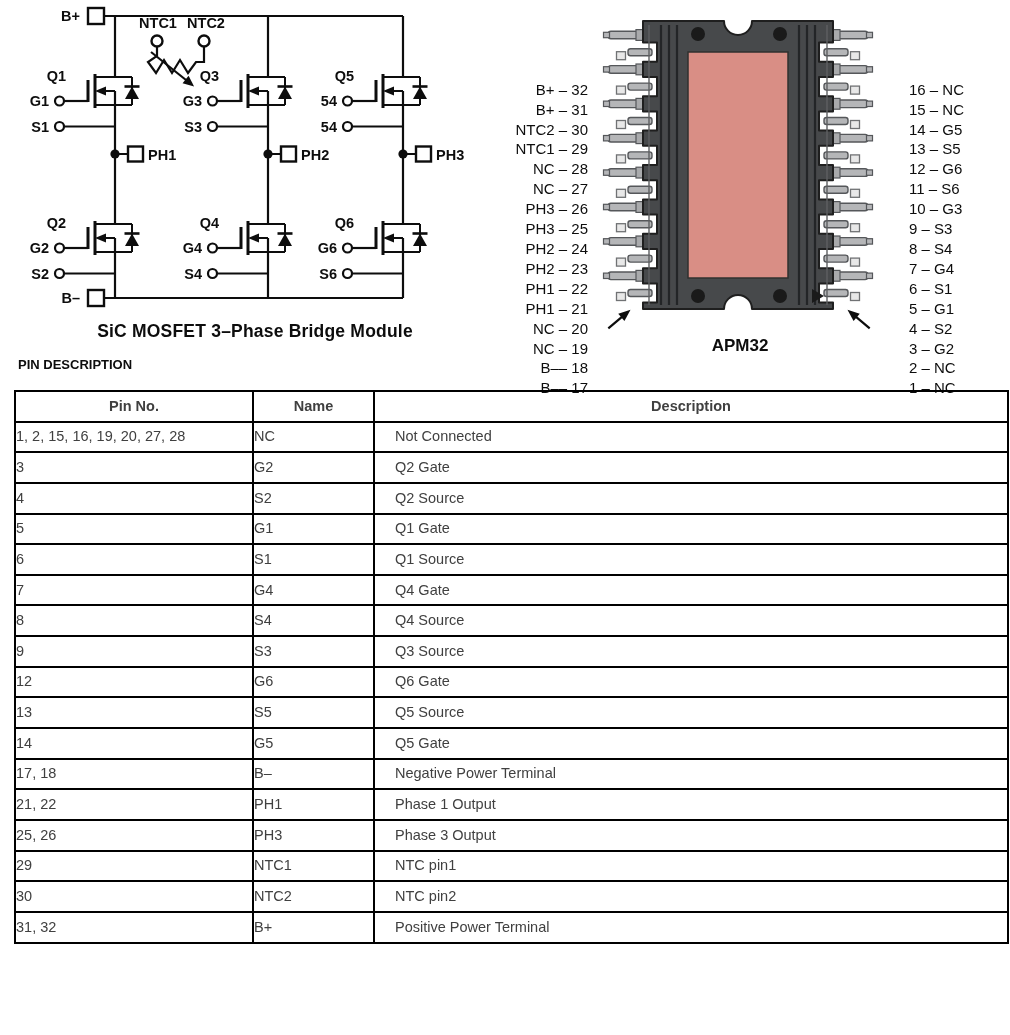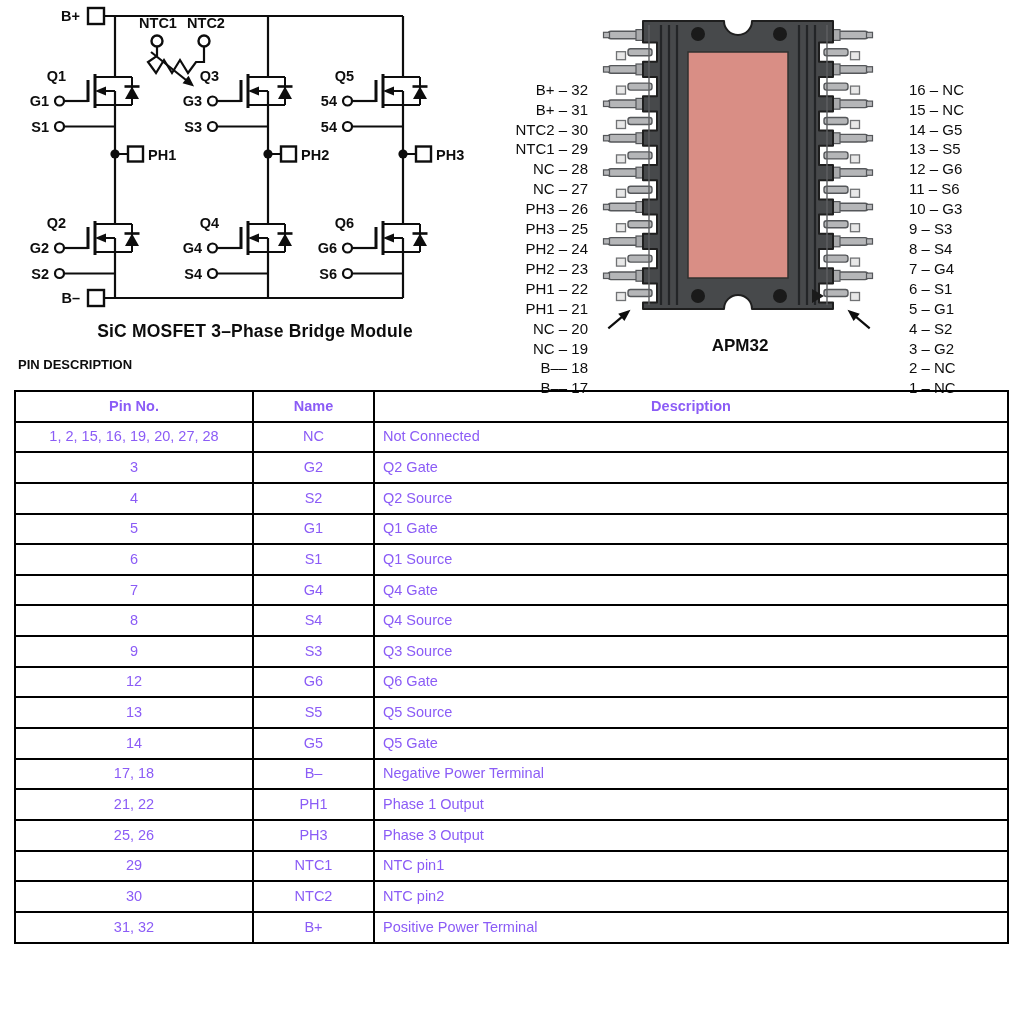--- a/index.html
+++ b/index.html
@@ -17,25 +17,25 @@
   #pinlist-right{left:909px;width:115px;text-align:left;}
 
   
   #pkg-caption{left:610px;top:336px;width:260px;height:15px;overflow:hidden;
     text-align:center;font-size:17px;font-weight:bold;line-height:19px;}
 
   
   #table-heading{left:18px;top:357px;font-size:13px;font-weight:bold;}
   #pin-table{left:14px;top:390px;}
   table{border-collapse:collapse;table-layout:fixed;width:993px;
-    font-family:"Liberation Sans",sans-serif;font-size:14.5px;color:#8b5cf6;}
+    font-family:"Liberation Sans",sans-serif;font-size:14.5px;color:#404040;}
   th,td{border:2px solid #000;height:28.65px;padding:0;line-height:1.05;}
   th{font-weight:bold;text-align:center;}
-  td.c-pin,td.c-name{text-align:center;}
-  td.c-desc{text-align:left;padding-left:8px;}
+  td.c-pin,td.c-name{}
+  td.c-desc{text-align:left;padding-left:20px;}
 
   svg text{font-family:"Liberation Sans",sans-serif;font-weight:bold;font-size:14.5px;fill:#0d0d0d;}
 </style>
 </head>
 <body>
 
 <div id="page">
 
   <svg class="abs" style="left:30px;top:0;" width="450" height="315" viewBox="30 0 450 315">
     <defs>

